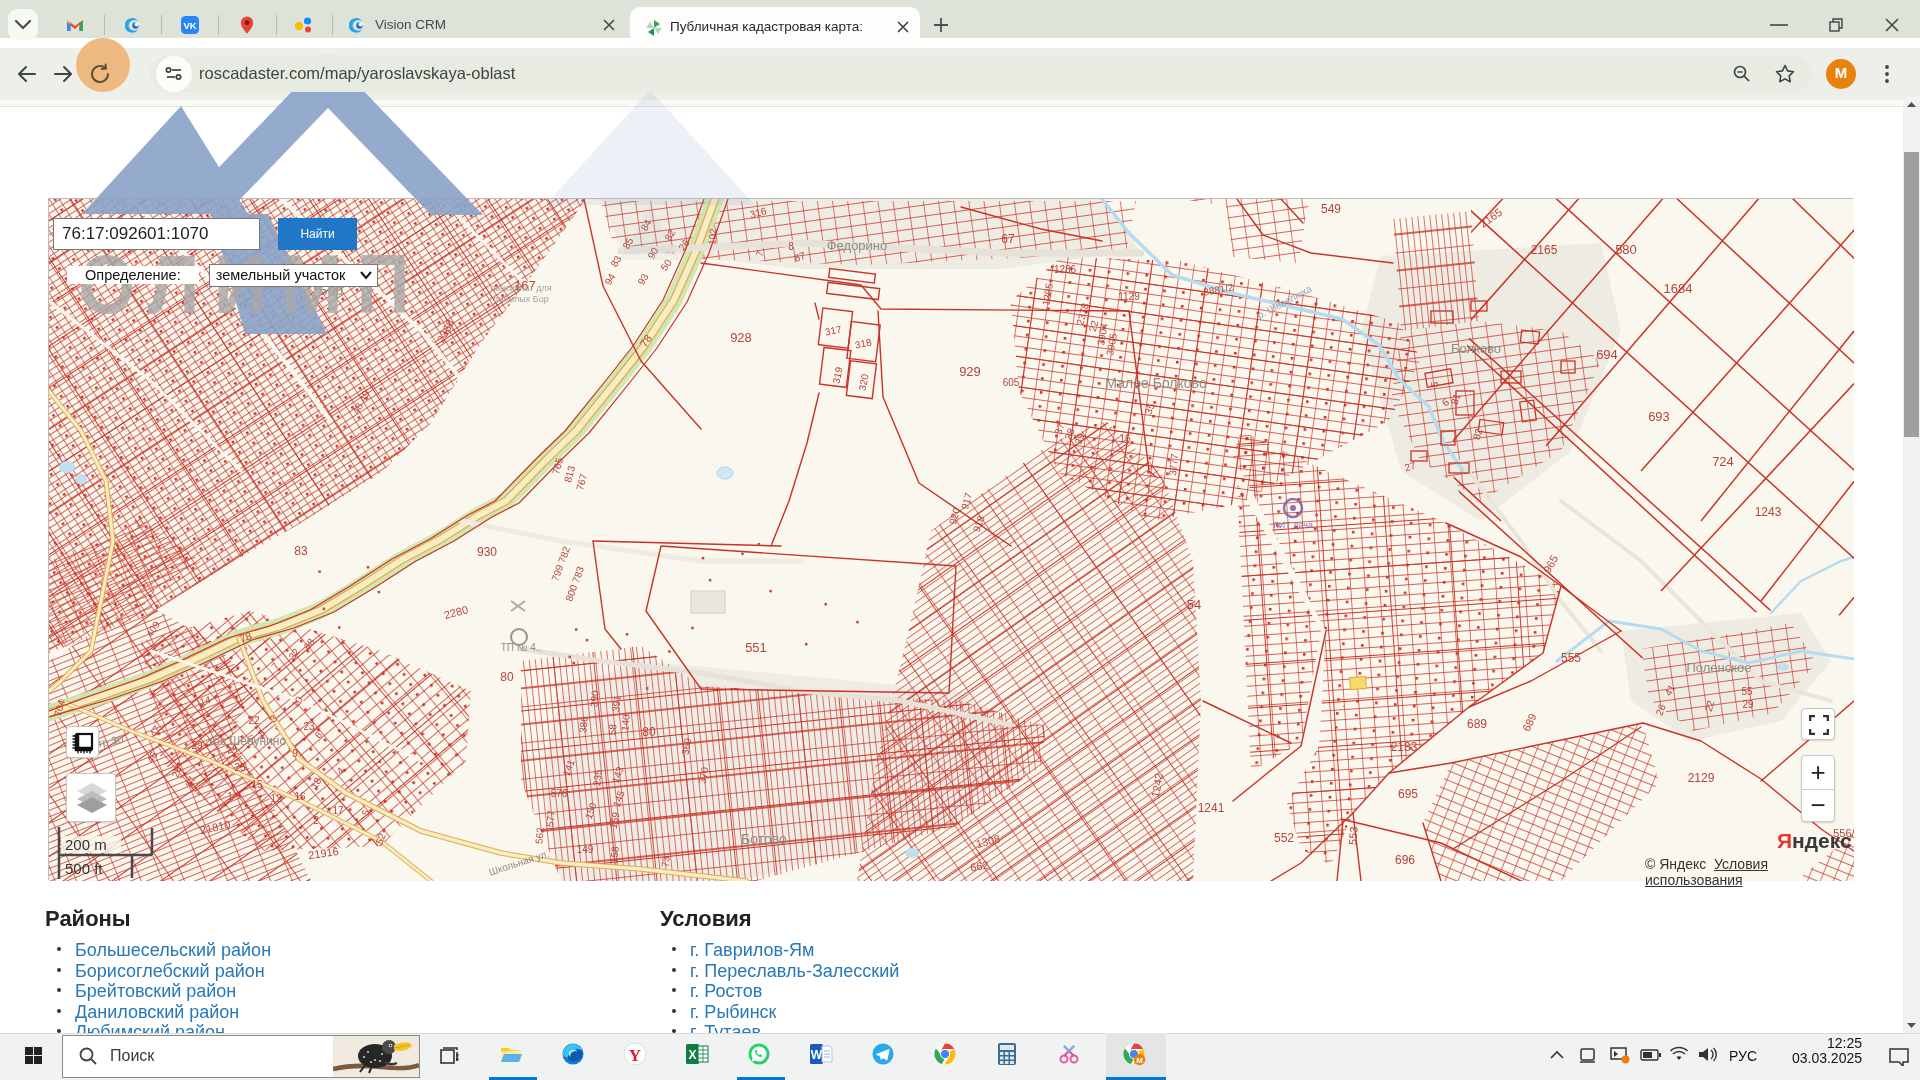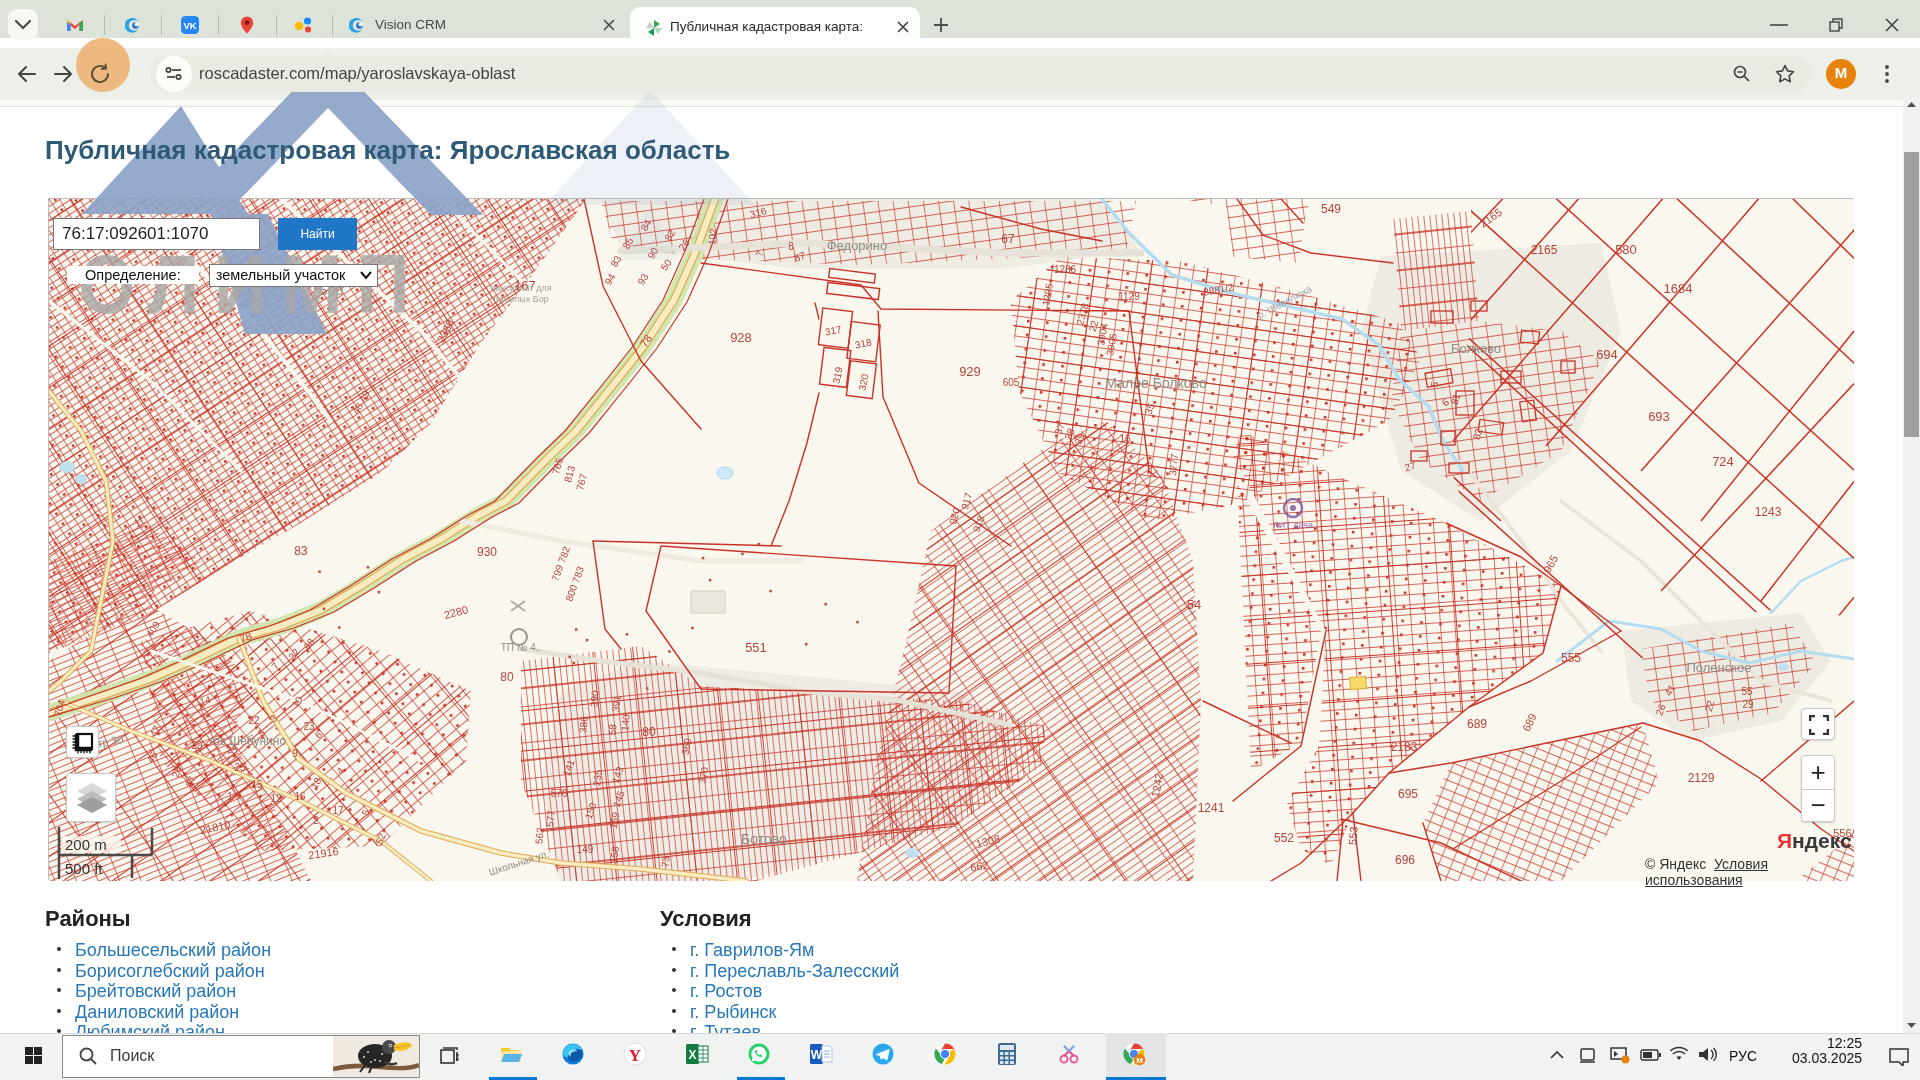--- a/index.html
+++ b/index.html
@@ -115,21 +115,20 @@
     <path d="M11 2.5 l2.6 5.4 5.9 0.8 -4.3 4.1 1 5.9 -5.2 -2.8 -5.2 2.8 1 -5.9 -4.3 -4.1 5.9 -0.8 z" fill="none" stroke="#3f4540" stroke-width="1.6" stroke-linejoin="round"></path>
   </svg>
 <div style="position:absolute;left:1826px;top:59px;width:30px;height:30px;border-radius:50%;background:#e8820c;z-index:8;"></div>
 <div style="position:absolute;left:1826px;top:64px;width:30px;text-align:center;font-size:15px;font-weight:bold;color:#fff;z-index:9;">M</div>
 <svg style="position:absolute;left:1884px;top:64px;z-index:9;" width="6" height="20" viewBox="0 0 6 20">
     <circle cx="3" cy="3" r="1.9" fill="#3f4540"></circle>
     <circle cx="3" cy="10" r="1.9" fill="#3f4540"></circle>
     <circle cx="3" cy="17" r="1.9" fill="#3f4540"></circle>
   </svg>
 <div id="page">
-    <h1 id="title">Публичная кадастровая карта: Ярославская область</h1>
     <div id="mapbox">
       <svg id="map" width="1805" height="682" viewBox="48 198 1805 682" font-family="Liberation Sans, sans-serif">
         <defs>
           <pattern id="psm" width="8.5" height="6" patternUnits="userSpaceOnUse" patternTransform="rotate(-33)">
             <path d="M0 0 H8.5 M0 0 V6" stroke="#c93327" stroke-width="1.35"></path>
           </pattern>
           <pattern id="pmed" width="15" height="10" patternUnits="userSpaceOnUse" patternTransform="rotate(-40)">
             <path d="M0 0 H15 M0 0 V10" stroke="#c93327" stroke-width="1.35"></path>
           </pattern>
           <pattern id="pmed2" width="14" height="10" patternUnits="userSpaceOnUse" patternTransform="rotate(8)">

